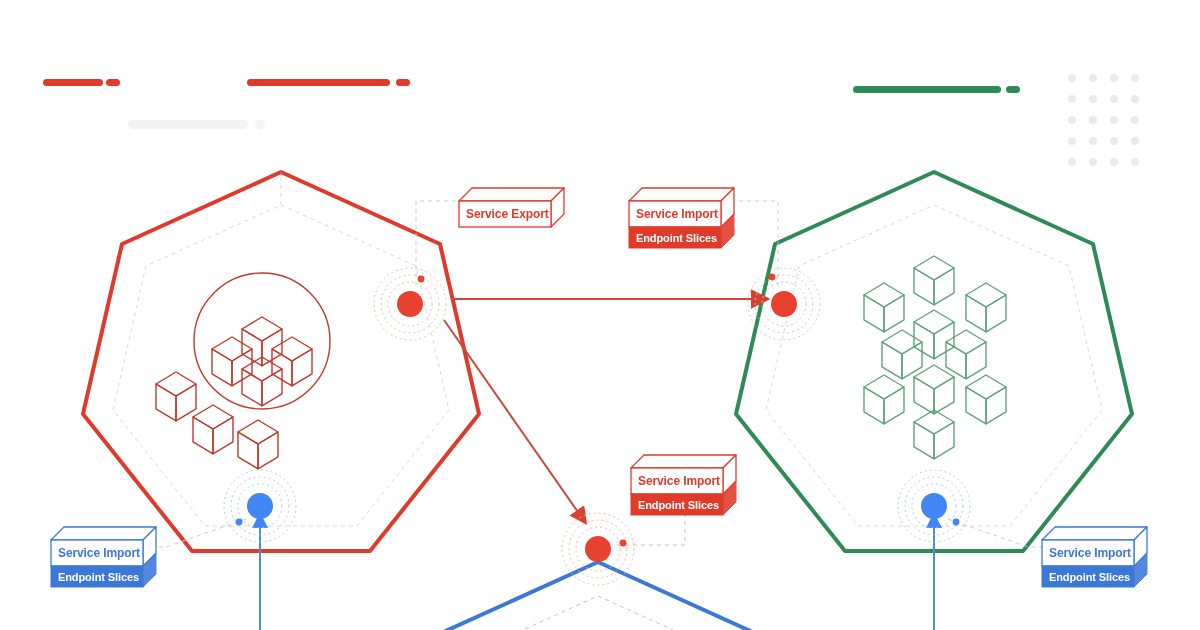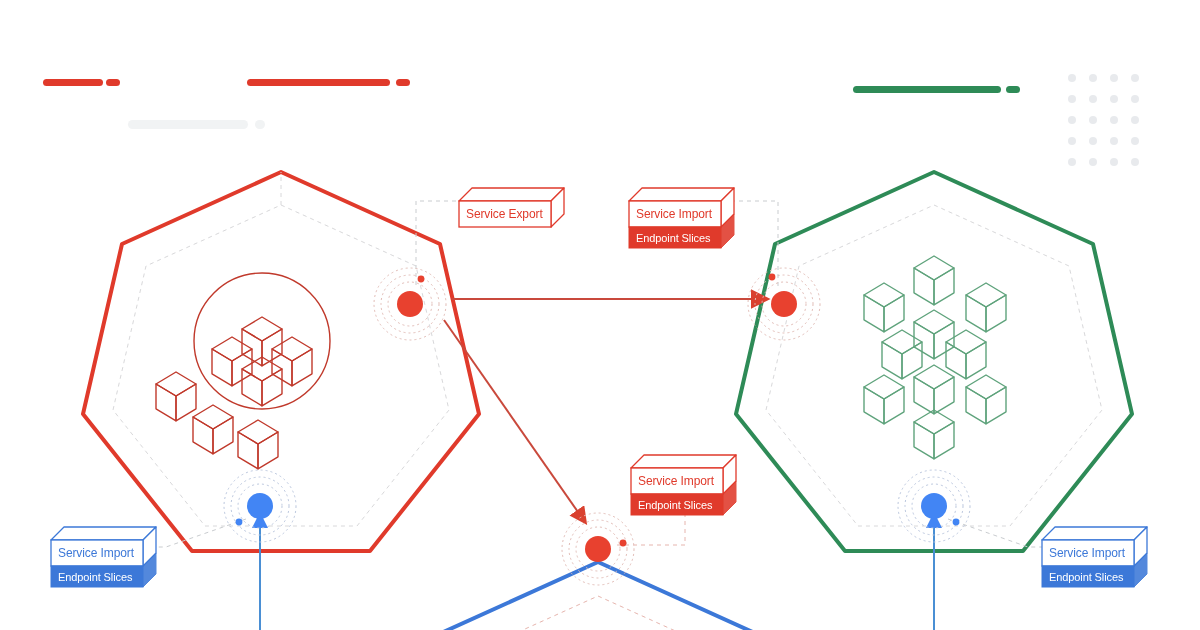--- a/index.html
+++ b/index.html
@@ -30,21 +30,21 @@
   
   .box3d {
     position: absolute;
     width: 0;
     height: 0;
   }
   .box3d .face {
     position: absolute;
     box-sizing: border-box;
     white-space: nowrap;
-    font-weight: normal;
+    font-weight: bold;
     letter-spacing: -0.1px;
     display: flex;
     align-items: center;
     padding-left: 7px;
   }
 </style>
 </head>
 <body>
 
 <div id="stage">

